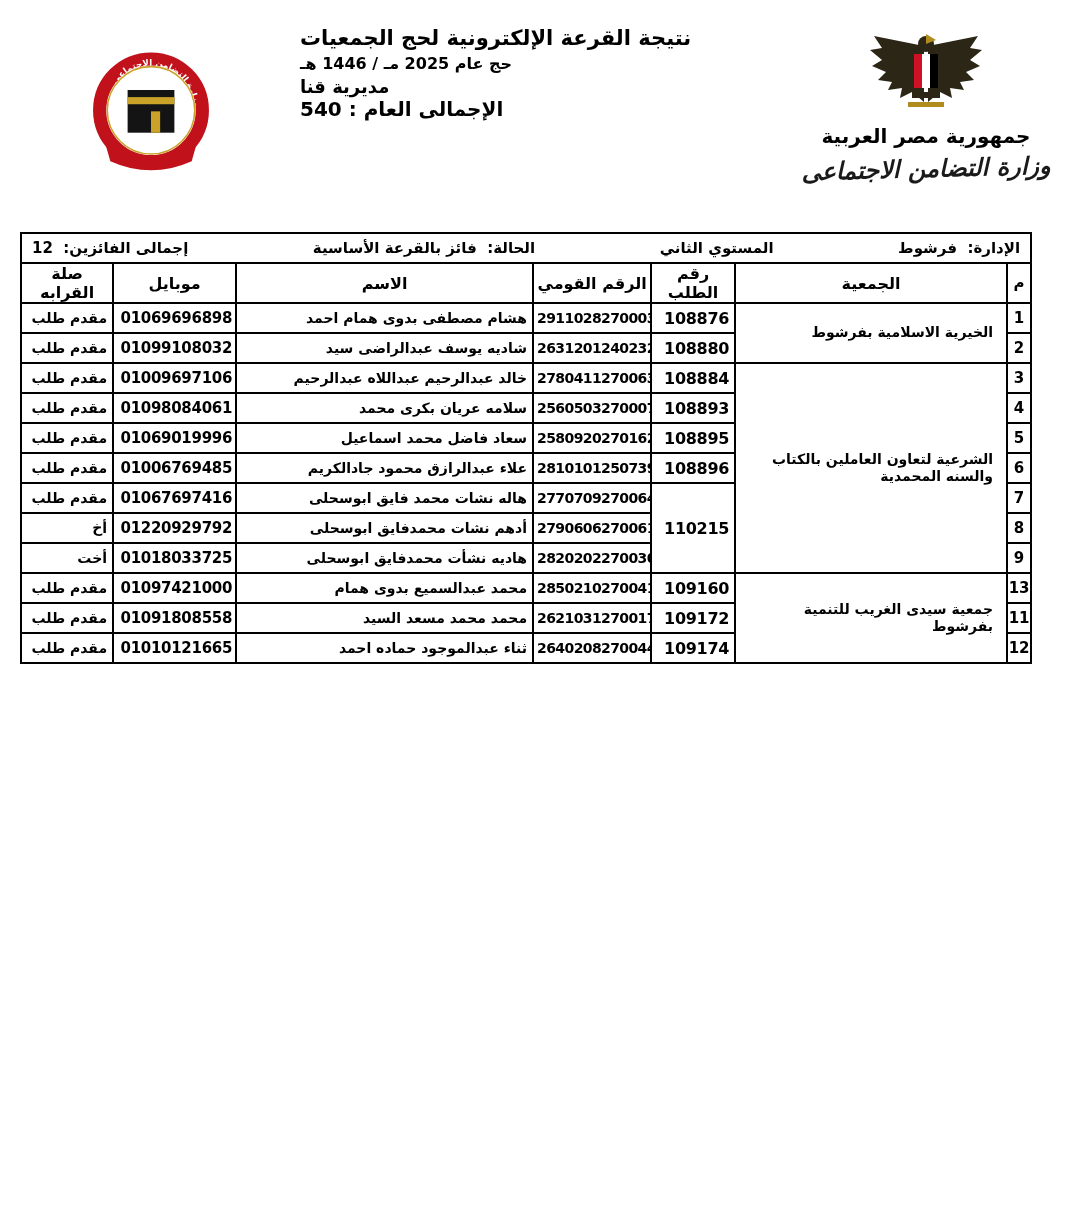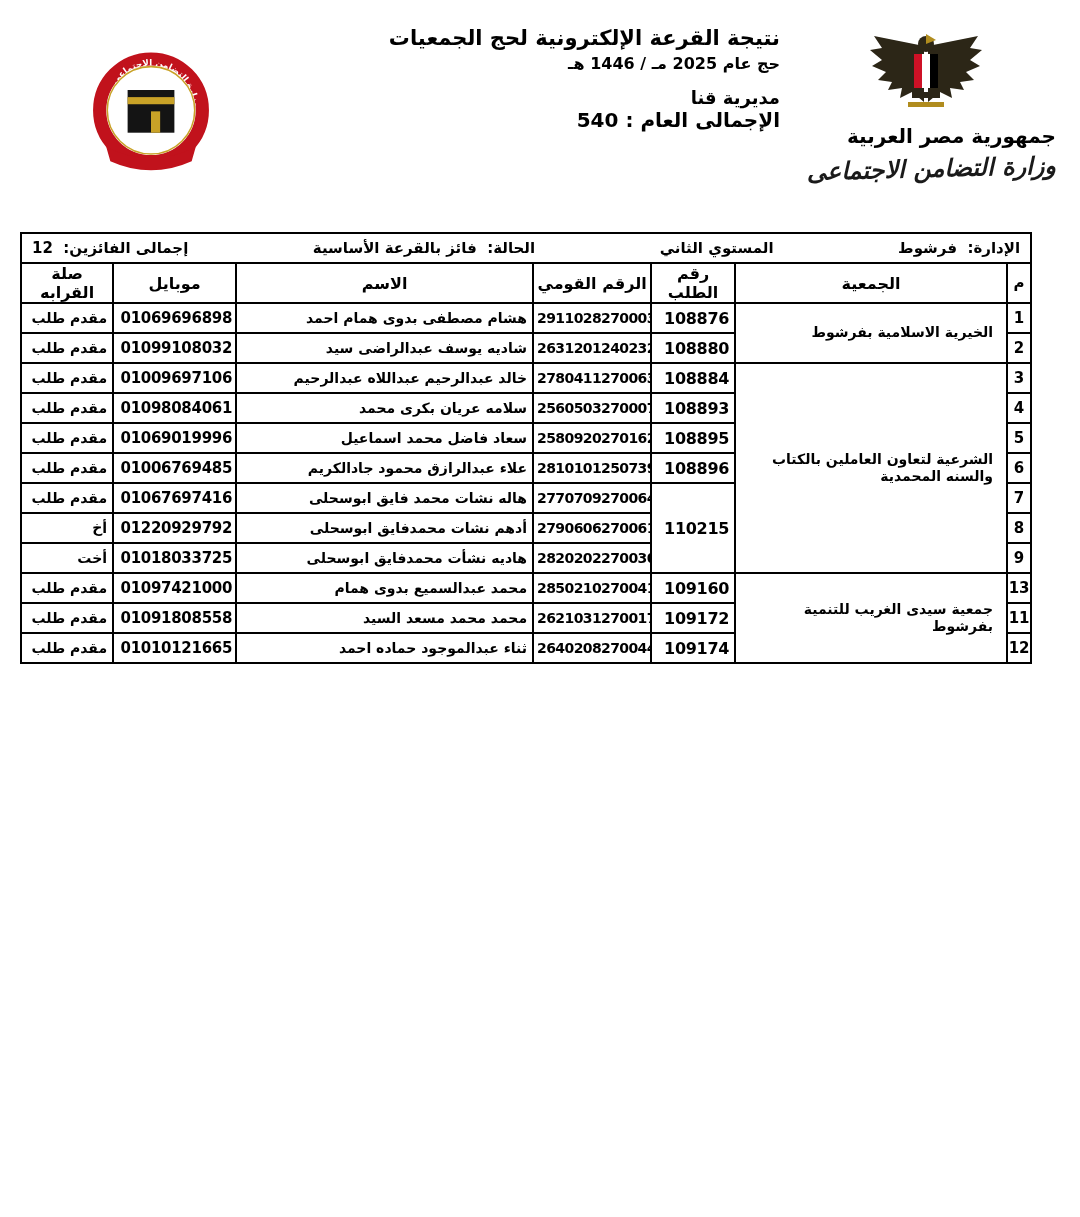--- a/index.html
+++ b/index.html
@@ -5,31 +5,31 @@
   *{box-sizing:border-box;margin:0;padding:0}
   html,body{background:#ffffff}
   body{
     width:1080px;height:1217px;position:relative;overflow:hidden;
     font-family:"DejaVu Sans", sans-serif;color:#000;
   }
   
   .header{position:relative;height:228px}
   .title-block{
     position:absolute;left:50%;top:26px;transform:translateX(-50%);
-    width:480px;text-align:right;direction:rtl;
+    width:480px;text-align:left;direction:rtl;
   }
   .doc-title{font-size:21px;font-weight:bold}
   .doc-sub{font-size:16px;font-weight:bold;margin-top:4px}
-  .doc-dir{font-size:18px;font-weight:bold;margin-top:14px}
+  .doc-dir{font-size:18px;font-weight:bold;margin-top:3px}
   .doc-total{font-size:20px;font-weight:bold;}
 
   .emblem-box{position:absolute;left:90px;top:48px;width:122px;height:145px}
   .emblem-box svg{width:100%;height:100%}
 
-  .right-box{position:absolute;right:24px;top:30px;width:260px;text-align:right;direction:rtl}
+  .right-box{position:absolute;right:24px;top:30px;width:260px;text-align:center;direction:rtl}
   .eagle-wrap{width:120px;height:92px;margin:0 auto}
   .eagle-wrap svg{width:100%;height:100%}
   .country{font-size:20px;font-weight:bold;margin-top:2px;letter-spacing:1px}
   .signature{
     font-family:"DejaVu Serif", serif;font-style:italic;font-weight:bold;
     font-size:24px;margin-top:6px;transform:rotate(-1.5deg);color:#1a1a1a;
   }
 
   
   table.results{

